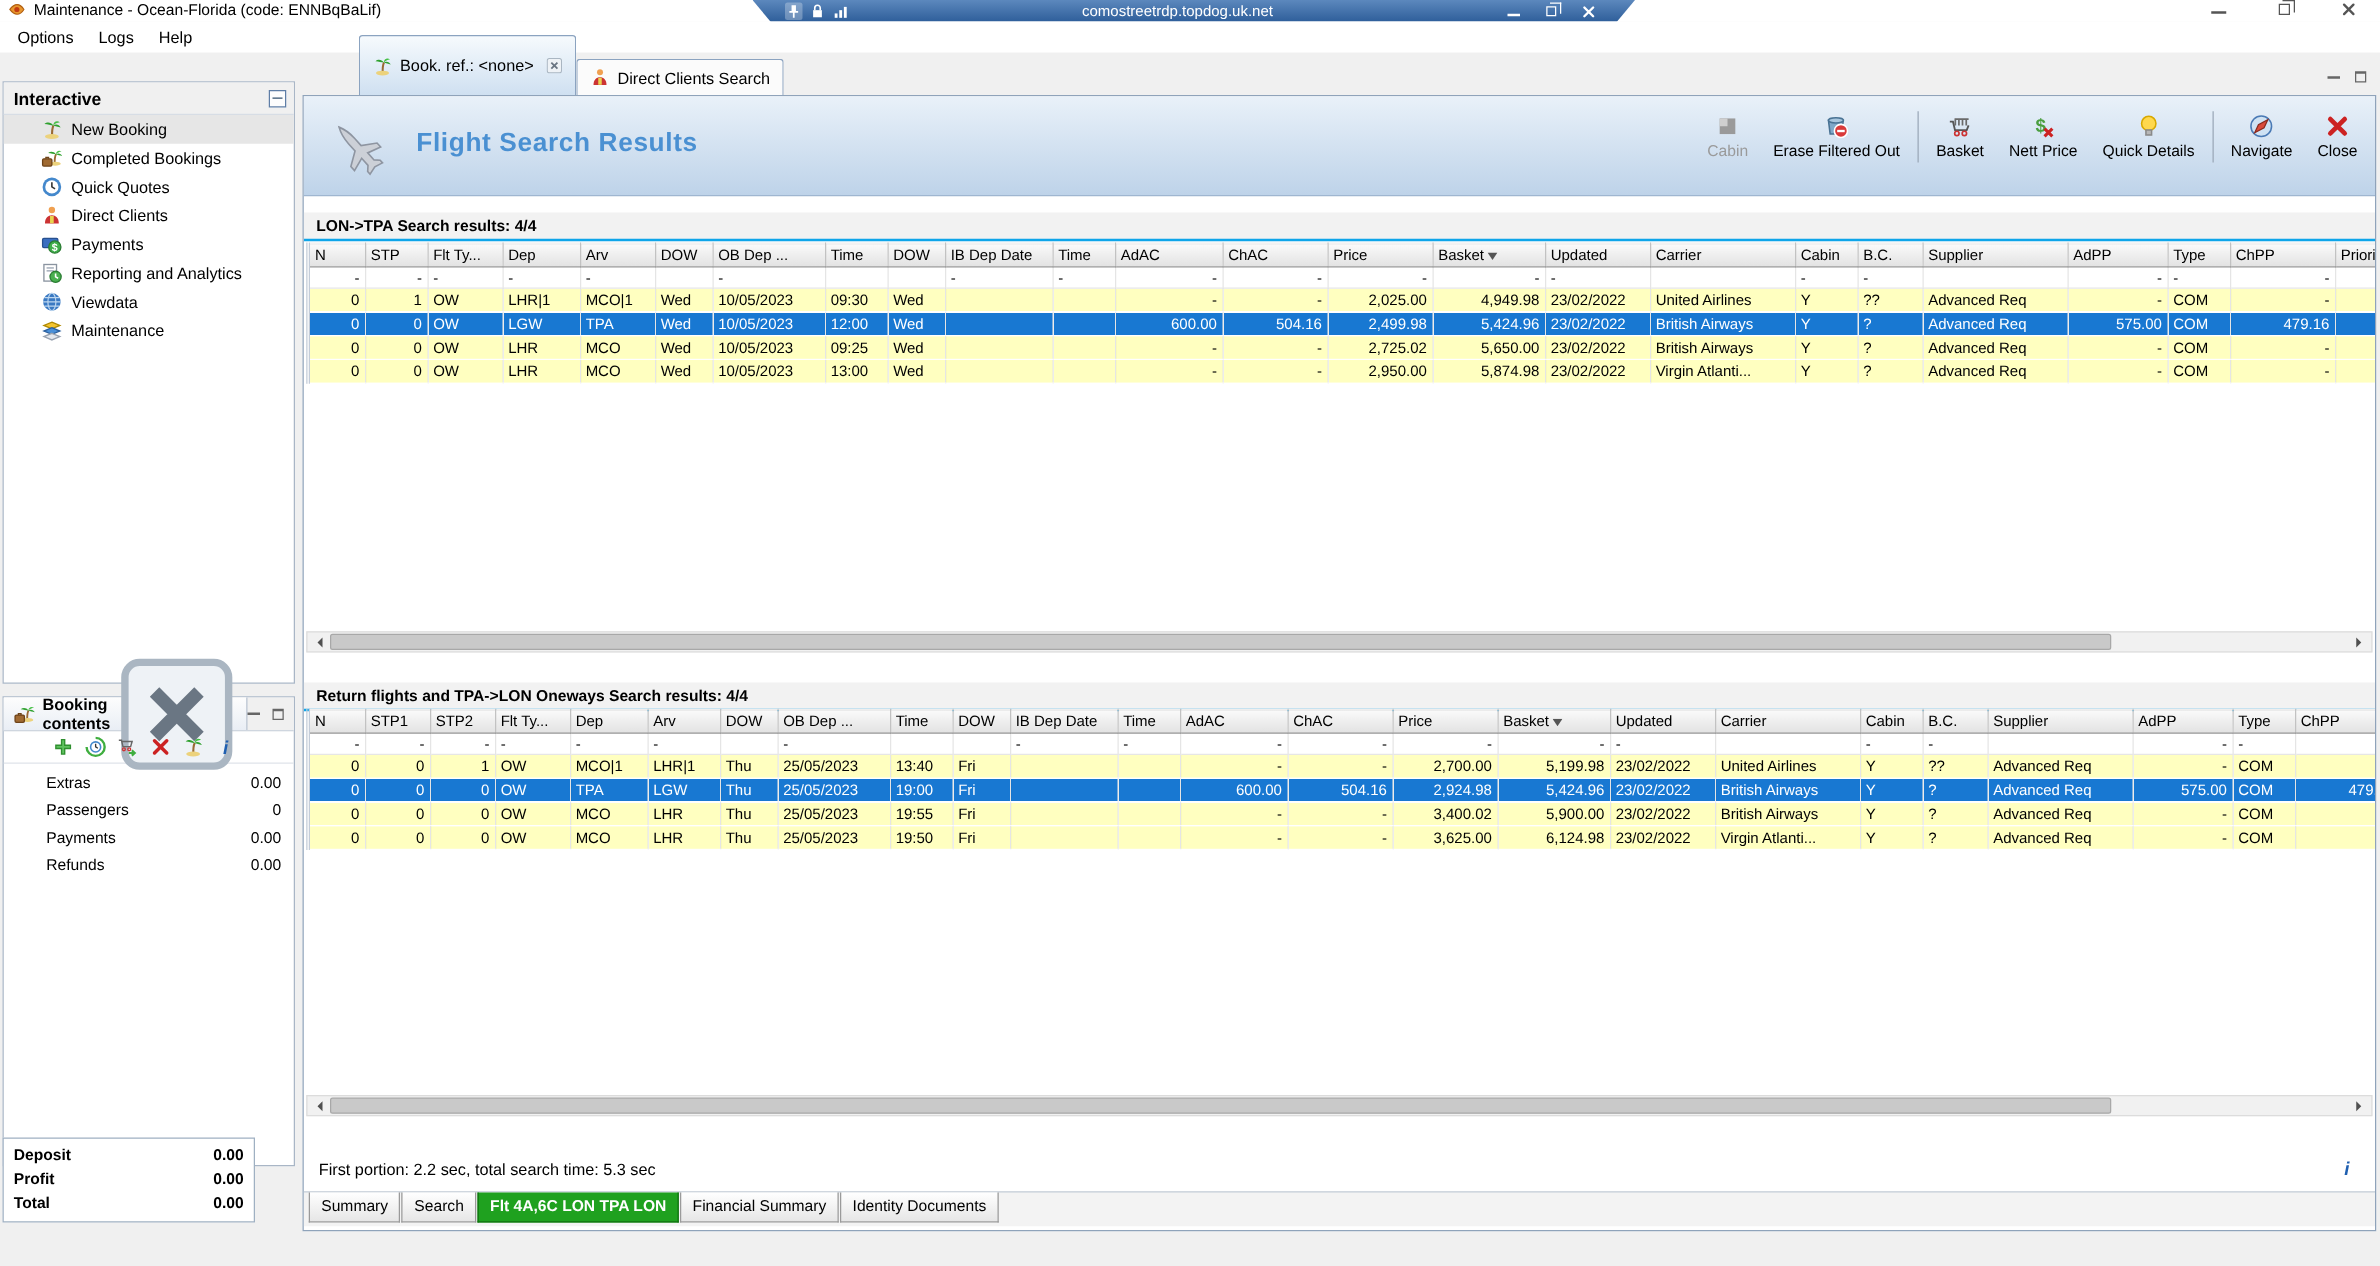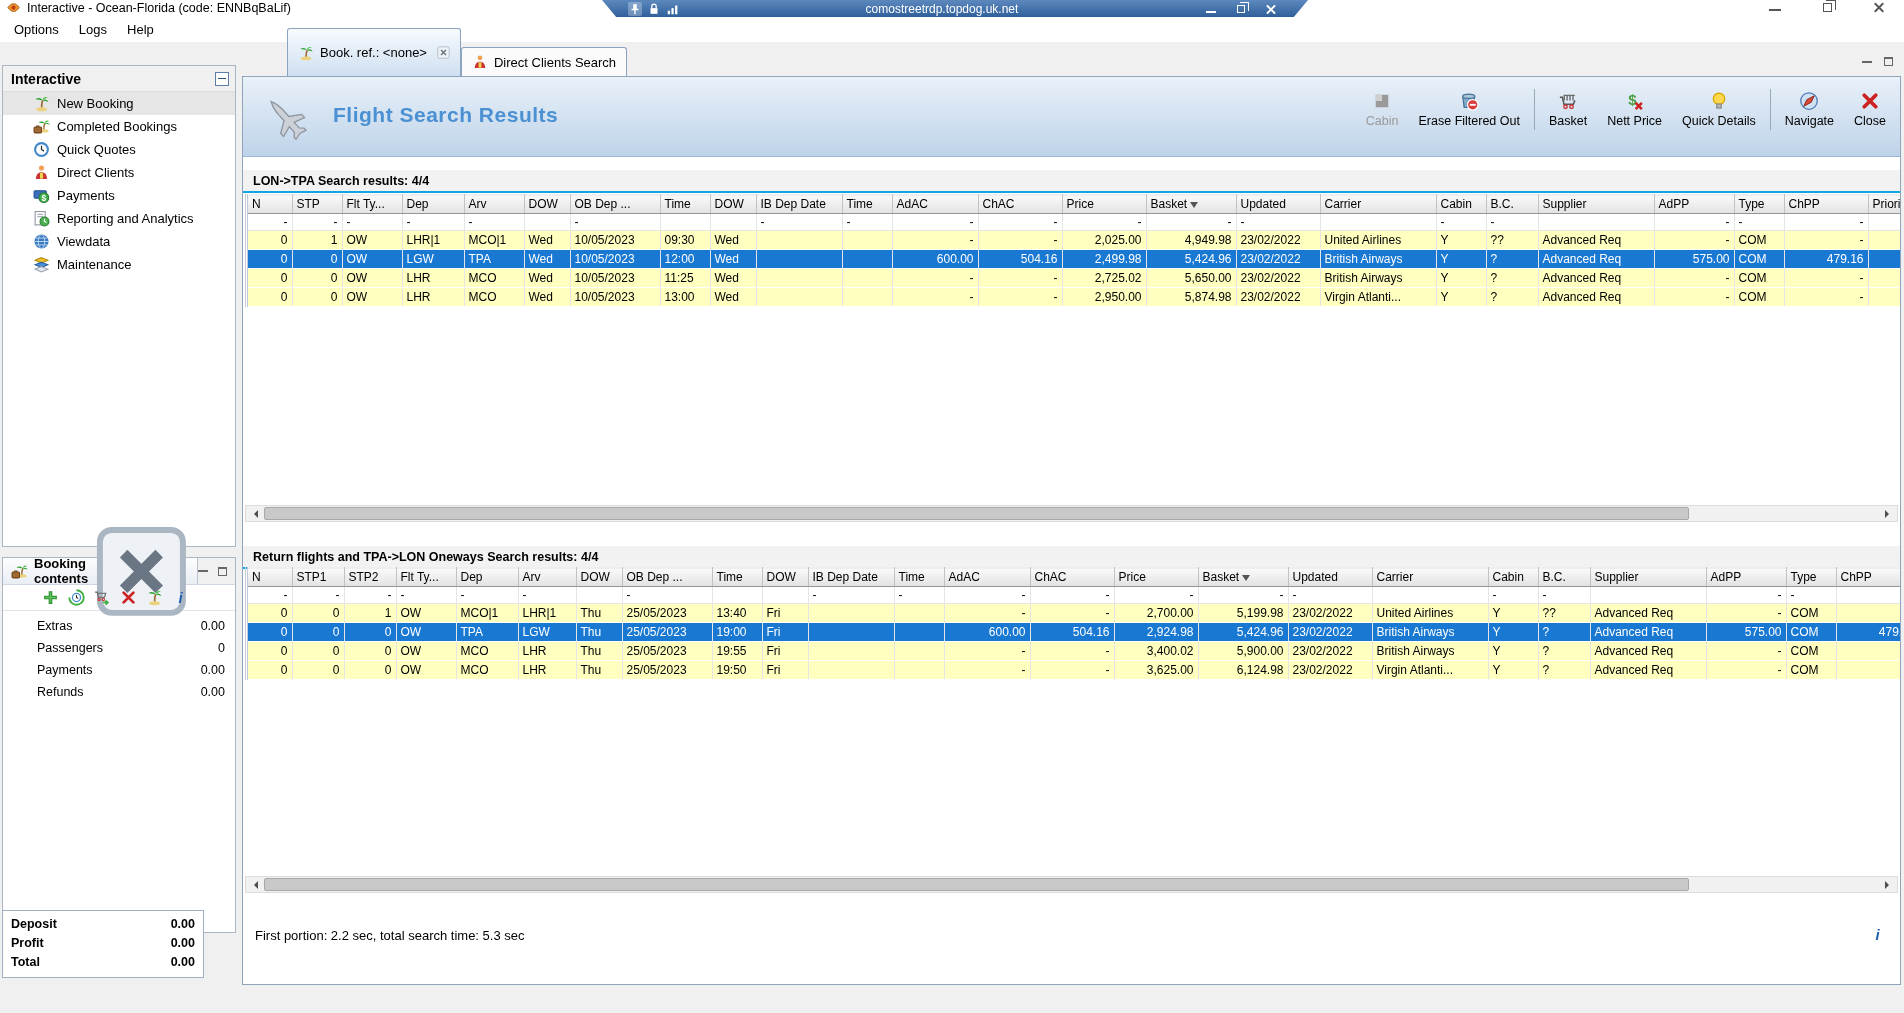--- a/index.html
+++ b/index.html
@@ -112,21 +112,21 @@
 
 <div class="screen">
 
   <div class="titlebar">
     <span class="applogo icon">
         <svg viewBox="0 0 16 16">
           <path d="M2 7c4-5.5 8.5-5.5 12 0-3.5 5.5-8 5.5-12 0z" fill="#e8962e" stroke="#b05e10"></path>
           <circle cx="8" cy="7" r="2.2" fill="#c23b12"></circle>
         </svg>
       </span>
-    <span class="wtitle">Interactive - Ocean-Florida (code: ENNBqBaLif)</span>
+    <span class="wtitle">Maintenance - Ocean-Florida (code: ENNBqBaLif)</span>
     <div class="winbtns">
       <span class="wbtn">
           <span class="gl-min"></span>
         </span>
       <span class="wbtn">
           <span class="gl-restore"></span>
         </span>
       <span class="wbtn">
           <svg viewBox="0 0 16 16">
             <path d="M4 4l8 8M12 4l-8 8" stroke="#555" stroke-width="2" stroke-linecap="round"></path>
@@ -642,21 +642,21 @@
                 <td class="ar"></td>
               </tr>
               <tr class="datarow" style="background: rgb(255, 255, 192);">
                 <td class="ar">0</td>
                 <td class="ar">0</td>
                 <td class="al">OW</td>
                 <td class="al">LHR</td>
                 <td class="al">MCO</td>
                 <td class="al">Wed</td>
                 <td class="al">10/05/2023</td>
-                <td class="al">11:25</td>
+                <td class="al">09:25</td>
                 <td class="al">Wed</td>
                 <td class="al"></td>
                 <td class="al"></td>
                 <td class="ar">-</td>
                 <td class="ar">-</td>
                 <td class="ar">2,725.02</td>
                 <td class="ar">5,650.00</td>
                 <td class="al">23/02/2022</td>
                 <td class="al">British Airways</td>
                 <td class="al">Y</td>
@@ -914,16 +914,23 @@
       </div>
 
       <div class="searchstatus">
         <span>First portion: 2.2 sec, total search time: 5.3 sec</span>
         <span class="infoi">
             <svg viewBox="0 0 16 16">
               <text x="8" y="13" text-anchor="middle" font-size="14" font-weight="bold" font-style="italic" fill="#1f5fb0">i</text>
             </svg>
           </span>
       </div>
+      <div class="bottomtabs" id="bottomtabs">
+          <span class="btab">Summary</span>
+          <span class="btab">Search</span>
+          <span class="btab green" style="background: rgb(31, 161, 31);">Flt 4A,6C LON TPA LON</span>
+          <span class="btab">Financial Summary</span>
+          <span class="btab">Identity Documents</span>
+        </div>
     </div>
   </div>
 
 </div>
 
 </body></html>

